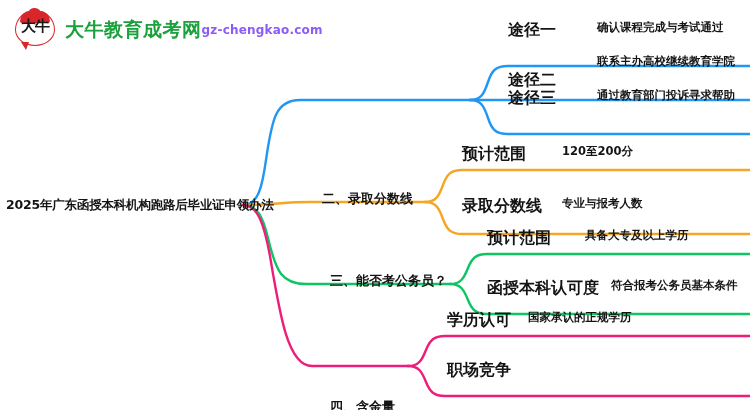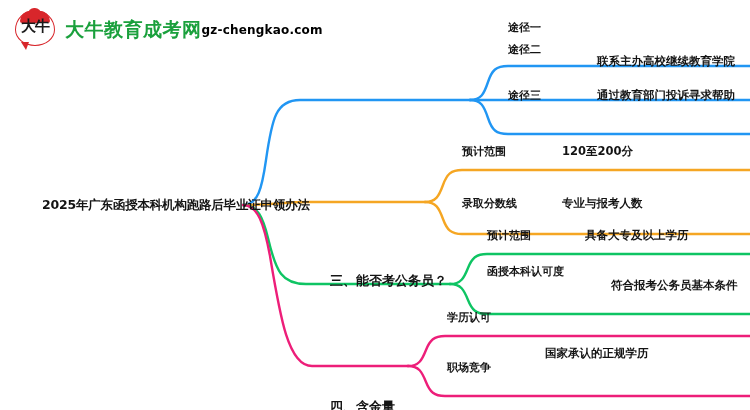--- a/index.html
+++ b/index.html
@@ -97,48 +97,47 @@
     font-weight: bold;
     color: #1aa03c;
     letter-spacing: 0.5px;
     font-family: "DejaVu Sans", sans-serif;
     white-space: nowrap;
   }
   .logo-domain {
     margin-top: 4px;
     font-size: 12px;
     font-weight: bold;
-    color: #000000;
+    color: #8b5cf6;
     letter-spacing: 0.2px;
     font-family: "DejaVu Sans", sans-serif;
     white-space: nowrap;
   }
 
   
   .node {
     position: absolute;
     white-space: nowrap;
     color: #141414;
     font-family: "DejaVu Sans", "Liberation Sans", sans-serif;
   }
   .node-root {
     font-size: 12.5px;
     font-weight: bold;
     left: 6px;
     top: 197px;
     letter-spacing: -0.2px;
-    margin-left: 36px;
   }
   .node-l1 {
     font-size: 13px;
     font-weight: bold;
     letter-spacing: 0px;
   }
   .node-l2 {
-    font-size: 11px;
+    font-size: 16px;
     font-weight: bold;
   }
   .node-l3 {
     font-size: 11.5px;
     font-weight: bold;
   }
 </style>
 </head>
 <body>
 
@@ -176,42 +175,44 @@
       <path d="M243,205 C 258,205 264,224 270,256 C 280,316 288,366 312,366 L 408,366" stroke="#ed1e79" stroke-width="2.4"></path>
       <path d="M408,366 C 419,366 422,360 426,350 C 430,340 434,336 445,336 L 750,336" stroke="#ed1e79" stroke-width="2.4"></path>
       <path d="M408,366 C 419,366 422,372 426,382 C 430,392 434,396 445,396 L 750,396" stroke="#ed1e79" stroke-width="2.4"></path>
     </g>
   </svg>
 
   <div class="node node-root">2025年广东函授本科机构跑路后毕业证申领办法</div>
 
 
   <div class="node node-l2" style="left:508px; top:20px;">途径一</div>
-
-  <div class="node node-l2" style="left:508px; top:42px;">途径二</div>
+  <div class="node node-l3" style="left:597px; top:20px;">确认课程完成与考试通过</div>
+
+  <div class="node node-l2" style="left:508px; top:70px;">途径二</div>
   <div class="node node-l3" style="left:597px; top:54px;">联系主办高校继续教育学院</div>
 
   <div class="node node-l2" style="left:508px; top:88px;">途径三</div>
   <div class="node node-l3" style="left:597px; top:88px;">通过教育部门投诉寻求帮助</div>
 
+  <div class="node node-l1" style="left:322px; top:190px;">二、录取分数线</div>
 
   <div class="node node-l2" style="left:462px; top:144px;">预计范围</div>
   <div class="node node-l3" style="left:562px; top:144px;">120至200分</div>
 
   <div class="node node-l2" style="left:462px; top:196px;">录取分数线</div>
   <div class="node node-l3" style="left:562px; top:196px;">专业与报考人数</div>
 
   <div class="node node-l1" style="left:330px; top:272px;">三、能否考公务员？</div>
 
   <div class="node node-l2" style="left:487px; top:228px;">预计范围</div>
   <div class="node node-l3" style="left:585px; top:228px;">具备大专及以上学历</div>
 
-  <div class="node node-l2" style="left:487px; top:264px;">函授本科认可度</div>
+  <div class="node node-l2" style="left:487px; top:278px;">函授本科认可度</div>
   <div class="node node-l3" style="left:611px; top:278px;text-align:center;">符合报考公务员基本条件</div>
 
   <div class="node node-l1" style="left:330px; top:354px;margin-top:44px;">四、含金量</div>
 
   <div class="node node-l2" style="left:447px; top:310px;">学历认可</div>
-  <div class="node node-l3" style="left:545px; top:310px;margin-top:36px;">国家承认的正规学历</div>
+  <div class="node node-l3" style="left:528px; top:310px;">国家承认的正规学历</div>
 
   <div class="node node-l2" style="left:447px; top:360px;">职场竞争</div>
 
 </div>
 
 </body></html>

